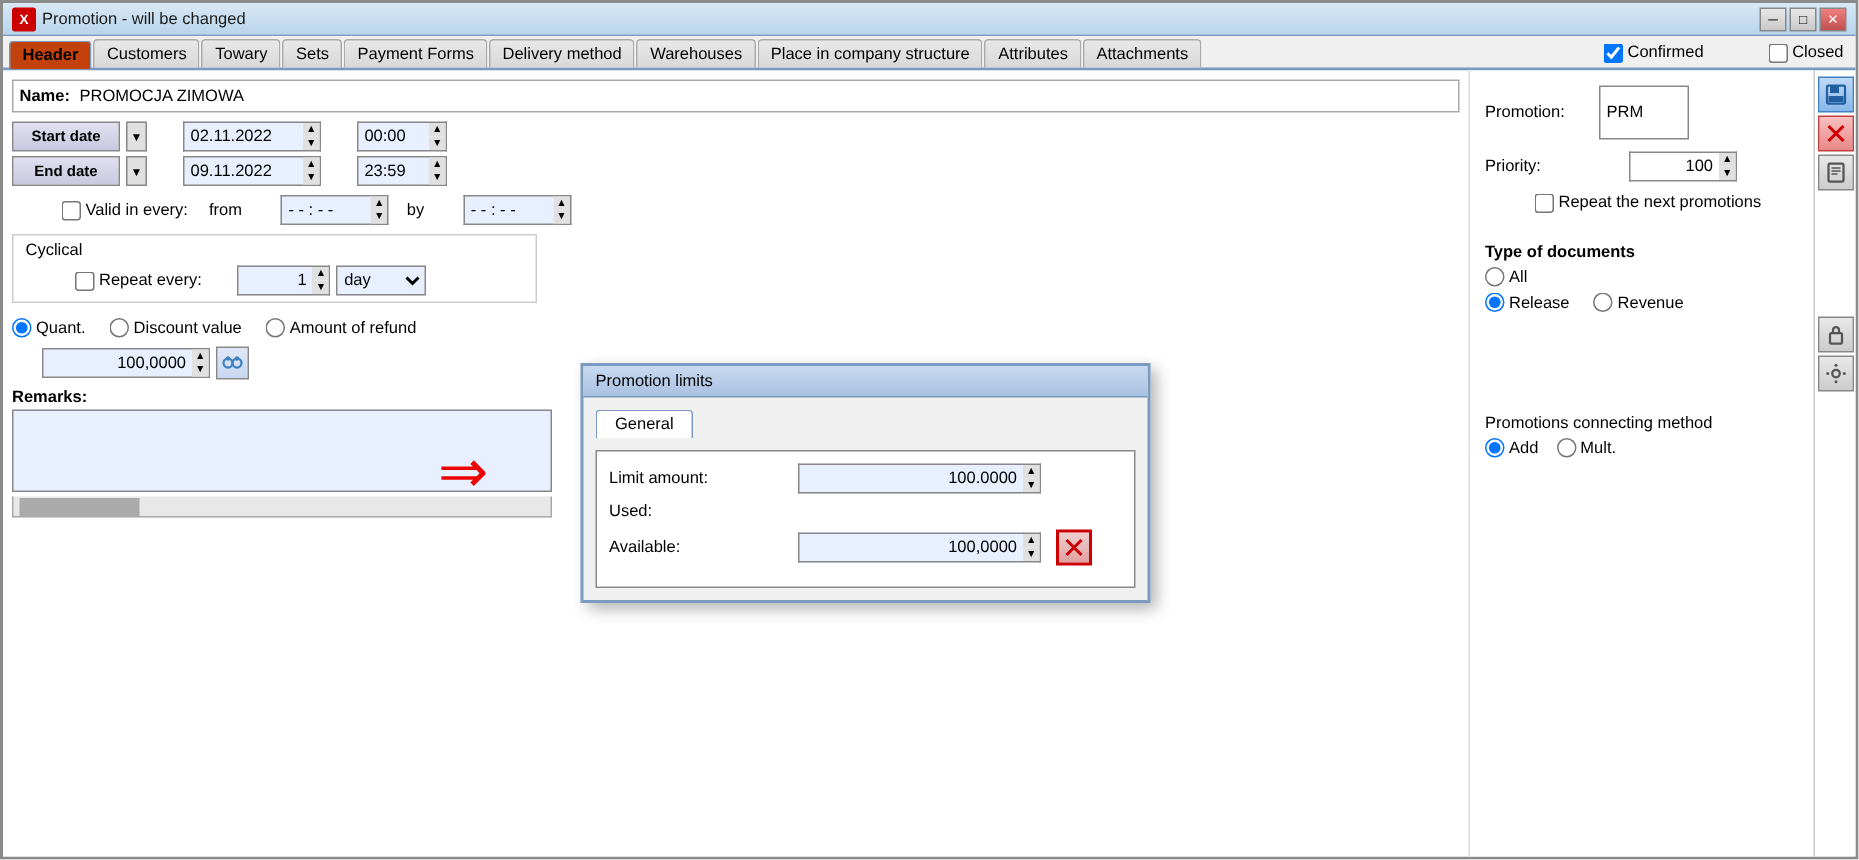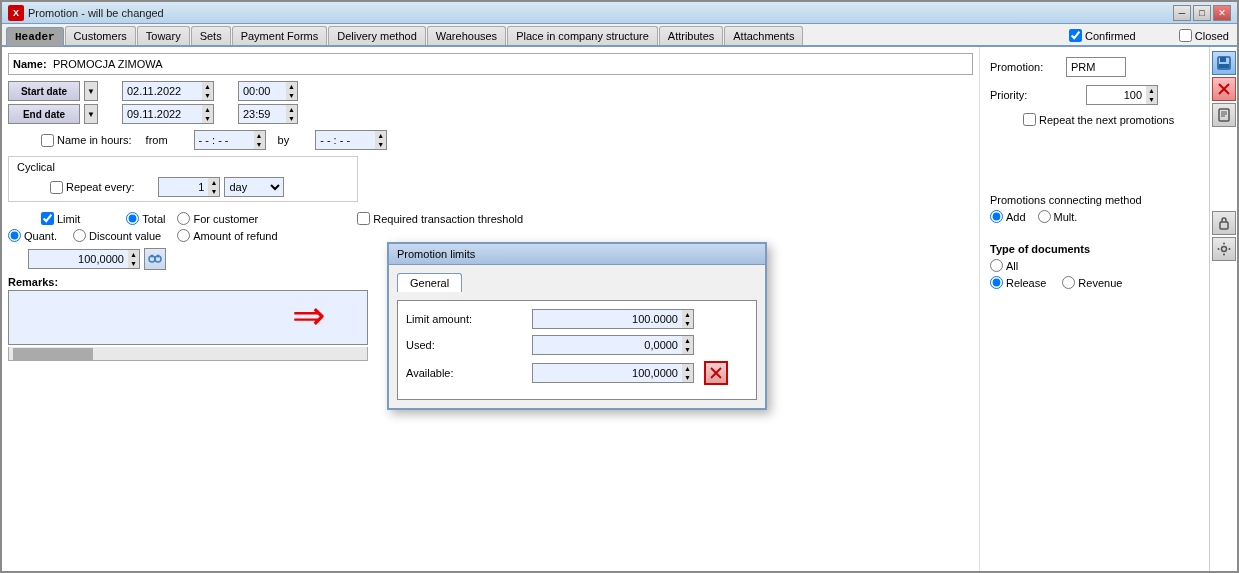--- a/index.html
+++ b/index.html
@@ -76,38 +76,36 @@
       padding: 3px 8px;
       border: 1px solid #aaa;
       border-bottom: none;
       background: linear-gradient(to bottom, #e8e8e8, #d8d8d8);
       cursor: pointer;
       font-size: 11px;
       white-space: nowrap;
       border-radius: 3px 3px 0 0;
     }
     .tab.active {
-      background: #a3a3a3;
+      background: #c2410c;
       border-color: #7a9abf;
       font-weight: bold;
       position: relative;
       bottom: -1px;
       z-index: 2;
-      font-family: Liberation Mono, monospace;
     }
     .right-controls {
       display: flex;
       align-items: center;
       gap: 10px;
       margin-left: auto;
       padding-right: 4px;
     }
     .checkbox-label {
       display: flex;
-      align-items: center;
       gap: 3px;
       font-size: 11px;
       padding-left: 33px;
     }
     .sidebar-buttons {
       display: flex;
       flex-direction: column;
       gap: 2px;
       padding: 4px 2px;
       width: 28px;
@@ -296,21 +294,21 @@
       gap: 8px;
       padding: 4px;
     }
     .promo-row {
       display: flex;
       align-items: center;
       gap: 6px;
     }
     .promo-input {
       width: 60px;
-      height: 20px;
+      height: 36px;
       border: 1px solid #888;
       padding: 0 4px;
       background: white;
       font-size: 11px;
     }
     .priority-input {
       width: 60px;
       height: 20px;
       border: 1px solid #888;
       padding: 0 4px;
@@ -518,21 +516,21 @@
               <span>▲</span>
               <span>▼</span>
             </div>
           </div>
         </div>
       </div>
 
       <div class="valid-row">
         <label class="checkbox-label">
           <input type="checkbox" style="">
-          <span>Name in hours:</span>
+          <span>Valid in every:</span>
         </label>
         <span style="margin-left:8px;">from</span>
         <div class="input-with-spin">
           <input class="time-input" type="text" value="- - : - -" style="width: 60px;">
           <div class="spin-btns">
             <span>▲</span>
             <span>▼</span>
           </div>
         </div>
         <span style="margin-left:6px;">by</span>
@@ -561,42 +559,20 @@
           </div>
           <select class="select-input">
             <option>day</option>
             <option>week</option>
             <option>month</option>
           </select>
         </div>
       </div>
 
       <div class="bottom-section" style="margin-top:10px;">
-        <div class="limit-row">
-          <label class="checkbox-label">
-            <input type="checkbox" checked="" style="">
-            <span>Limit</span>
-          </label>
-          <div style="margin-left:40px;display:flex;align-items:center;gap:12px;">
-            <label class="radio-label">
-              <input type="radio" name="limit-type" checked="" style="">
-              <span>Total</span>
-            </label>
-            <label class="radio-label">
-              <input type="radio" name="limit-type" style="">
-              <span>For customer</span>
-            </label>
-          </div>
-          <div style="margin-left:60px;display:flex;align-items:center;gap:4px;">
-            <label class="checkbox-label">
-              <input type="checkbox" style="">
-              <span>Required transaction threshold</span>
-            </label>
-          </div>
-        </div>
         <div class="quant-row">
           <label class="radio-label">
             <input type="radio" name="calc-type" checked="" style="">
             <span>Quant.</span>
           </label>
           <label class="radio-label" style="margin-left:8px;">
             <input type="radio" name="calc-type" style="">
             <span>Discount value</span>
           </label>
           <label class="radio-label" style="margin-left:8px;">
@@ -647,27 +623,20 @@
               <div class="input-with-spin">
                 <input class="popup-input" type="text" value="100.0000" style="">
                 <div class="spin-btns">
                   <span>▲</span>
                   <span>▼</span>
                 </div>
               </div>
             </div>
             <div class="popup-field-row">
               <span class="popup-field-label">Used:</span>
-              <div class="input-with-spin">
-                <input class="popup-input" type="text" value="0,0000" style="">
-                <div class="spin-btns">
-                  <span>▲</span>
-                  <span>▼</span>
-                </div>
-              </div>
             </div>
             <div class="popup-field-row">
               <span class="popup-field-label">Available:</span>
               <div class="input-with-spin">
                 <input class="popup-input" type="text" value="100,0000" style="">
                 <div class="spin-btns">
                   <span>▲</span>
                   <span>▼</span>
                 </div>
               </div>
@@ -698,55 +667,55 @@
               <span>▲</span>
               <span>▼</span>
             </div>
           </div>
         </div>
         <label class="checkbox-label">
           <input type="checkbox" style="">
           <span>Repeat the next promotions</span>
         </label>
 
+        <div style="margin-top:12px;">
+          <div style="font-size:11px;margin-bottom:4px;font-weight:bold;">Type of documents</div>
+          <div style="display:flex;flex-direction:column;gap:4px;">
+            <div style="display:flex;gap:8px;">
+              <label class="radio-label">
+                <input type="radio" name="doc-type" style="">
+                <span>All</span>
+              </label>
+            </div>
+            <div style="display:flex;gap:8px;align-items:center;">
+              <label class="radio-label">
+                <input type="radio" name="doc-type" checked="" style="">
+                <span>Release</span>
+              </label>
+              <label class="radio-label" style="margin-left:8px;">
+                <input type="radio" name="doc-type" style="">
+                <span>Revenue</span>
+              </label>
+            </div>
+          </div>
+        </div>
+
         <div style="margin-top:60px;">
           <div style="font-size:11px;margin-bottom:4px;">Promotions connecting method</div>
           <div style="display:flex;gap:12px;align-items:center;">
             <label class="radio-label">
               <input type="radio" name="conn-method" checked="" style="">
               <span>Add</span>
             </label>
             <label class="radio-label">
               <input type="radio" name="conn-method" style="">
               <span>Mult.</span>
             </label>
           </div>
         </div>
-
-        <div style="margin-top:12px;">
-          <div style="font-size:11px;margin-bottom:4px;font-weight:bold;">Type of documents</div>
-          <div style="display:flex;flex-direction:column;gap:4px;">
-            <div style="display:flex;gap:8px;">
-              <label class="radio-label">
-                <input type="radio" name="doc-type" style="">
-                <span>All</span>
-              </label>
-            </div>
-            <div style="display:flex;gap:8px;align-items:center;">
-              <label class="radio-label">
-                <input type="radio" name="doc-type" checked="" style="">
-                <span>Release</span>
-              </label>
-              <label class="radio-label" style="margin-left:8px;">
-                <input type="radio" name="doc-type" style="">
-                <span>Revenue</span>
-              </label>
-            </div>
-          </div>
-        </div>
       </div>
     </div>
 
     <div class="sidebar-buttons">
       <div class="sidebar-btn" style="background:linear-gradient(to bottom,#c0d8f8,#88b8e8);border-color:#4080c0;">
         <svg width="16" height="16" viewBox="0 0 16 16">
           <rect x="2" y="2" width="12" height="12" rx="1" fill="none" stroke="#2060a0" stroke-width="1.5"></rect>
           <rect x="4" y="2" width="6" height="5" fill="#2060a0"></rect>
           <rect x="3" y="9" width="10" height="4" fill="#2060a0"></rect>
         </svg>

